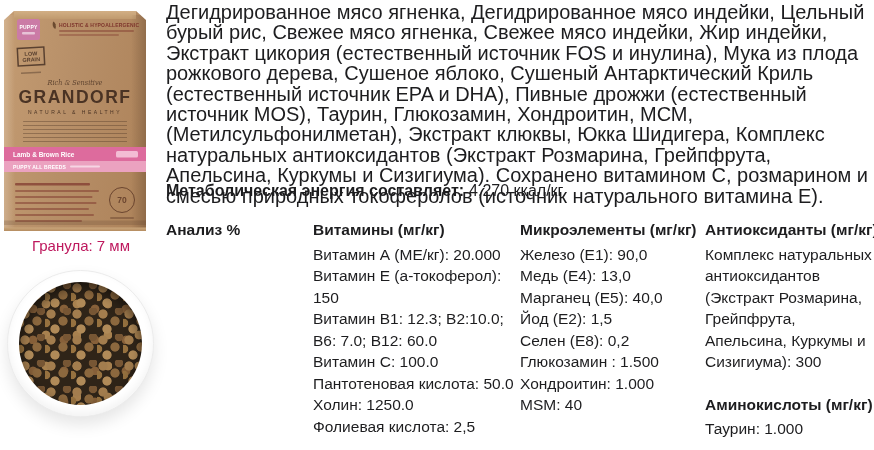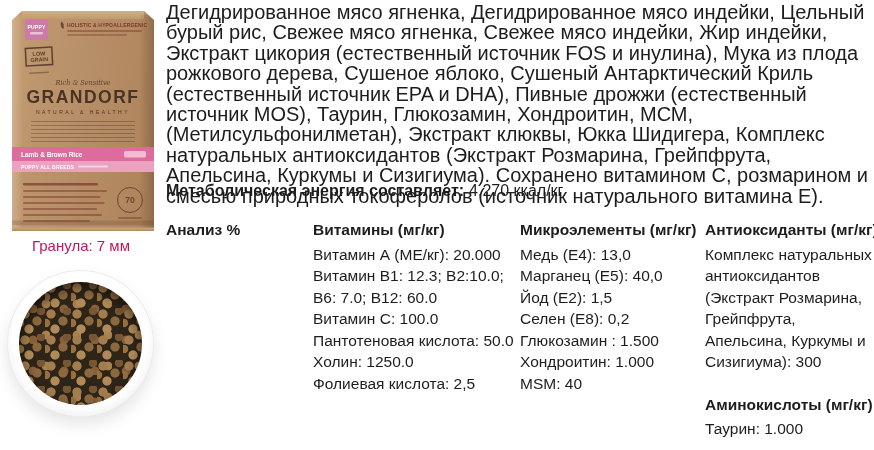--- a/index.html
+++ b/index.html
@@ -8,21 +8,21 @@
     background:#ffffff;
     font-family:"Liberation Sans", sans-serif;
     color:#1d1d1f;
     position:relative;
     overflow:hidden;
   }
   .page { position:absolute; inset:0; }
 
   
   .bag {
-    position:absolute; left:12px; top:5px; width:150px; height:226px;
+    position:absolute; left:4px; top:5px; width:150px; height:226px;
   }
   .bag-inner {
     width:284px; height:452px;
     transform:scale(0.5); transform-origin:0 0;
     position:relative;
     background:linear-gradient(100deg,#c49c72 0%,#b78f68 45%,#ad8259 100%);
     clip-path:polygon(0 30px, 7% 12px, 93% 12px, 100% 30px, 100% 100%, 0 100%);
   }
   .bag-topcrimp { position:absolute; left:7%; right:7%; top:12px; height:16px;
     background:linear-gradient(to bottom,#d2af85,#c09a6e); }
@@ -204,32 +204,34 @@
   </div>
 
   <div class="col col-analysis">
     <div class="col-title">Анализ %</div>
   </div>
 
   <div class="col col-vitamins">
     <div class="col-title">Витамины (мг/кг)</div>
     <div>
         <div class="line">Витамин А (МЕ/кг): 20.000</div>
+        <div class="line">Витамин Е (а-токоферол): 150</div>
         <div class="line">Витамин В1: 12.3; В2:10.0;</div>
         <div class="line">В6: 7.0; В12: 60.0</div>
         <div class="line">Витамин С: 100.0</div>
         <div class="line">Пантотеновая кислота: 50.0</div>
         <div class="line">Холин: 1250.0</div>
         <div class="line">Фолиевая кислота: 2,5</div>
       </div>
   </div>
 
   <div class="col col-micro">
     <div class="col-title">Микроэлементы (мг/кг)</div>
     <div>
+        <div class="line">Железо (Е1): 90,0</div>
         <div class="line">Медь (Е4): 13,0</div>
         <div class="line">Марганец (Е5): 40,0</div>
         <div class="line">Йод (Е2): 1,5</div>
         <div class="line">Селен (Е8): 0,2</div>
         <div class="line">Глюкозамин : 1.500</div>
         <div class="line">Хондроитин: 1.000</div>
         <div class="line">MSM: 40</div>
       </div>
   </div>
 

